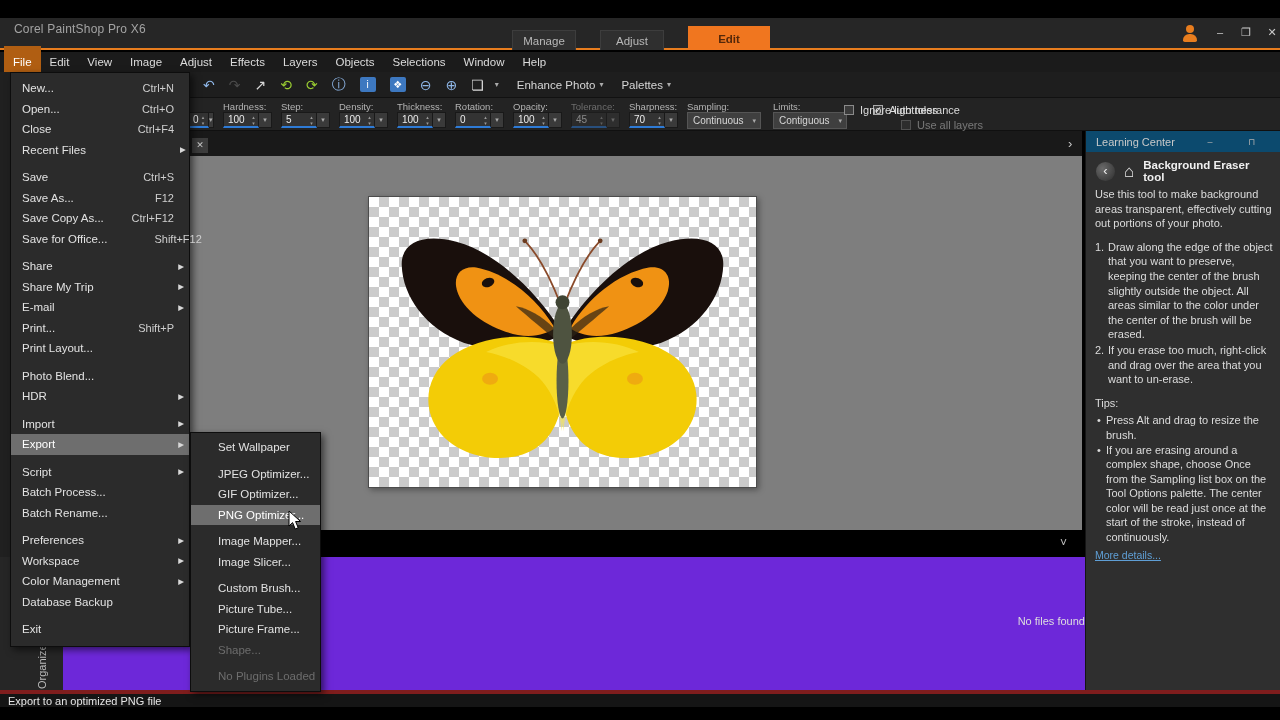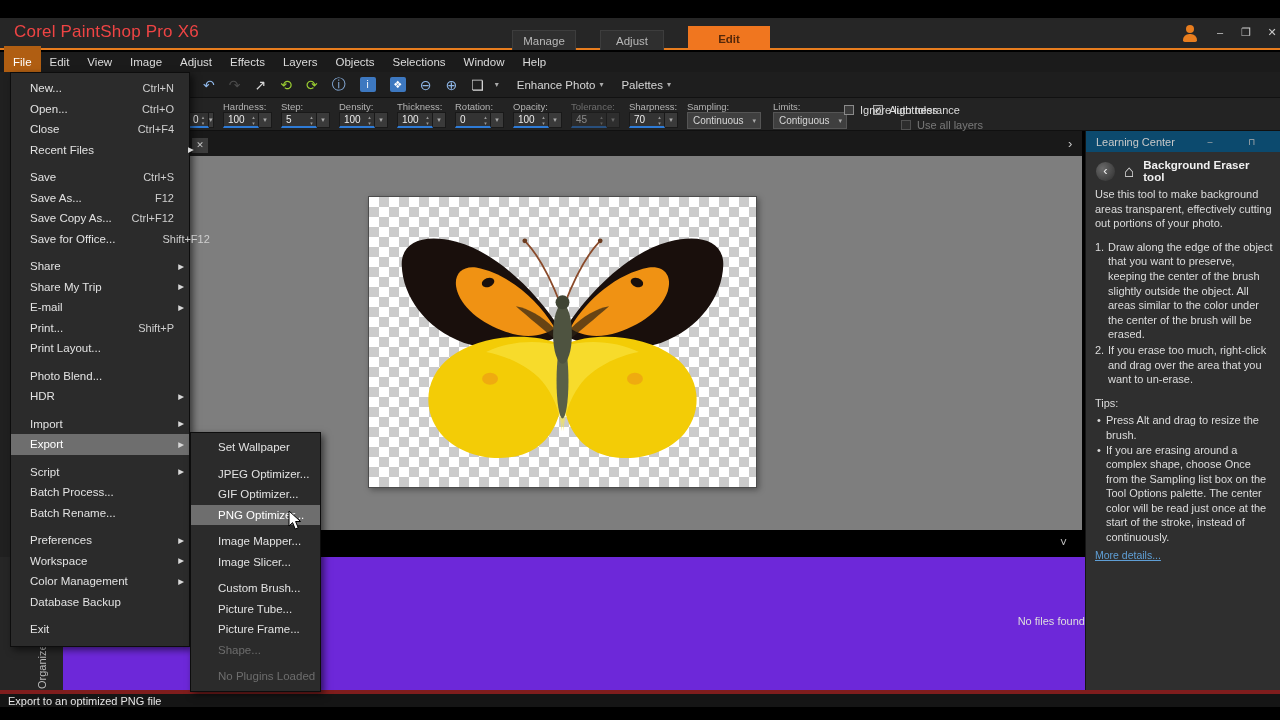--- a/index.html
+++ b/index.html
@@ -4,21 +4,21 @@
 <style>
   * { margin:0; padding:0; box-sizing:border-box; }
   html,body { width:1280px; height:720px; overflow:hidden; background:#000;
     font-family:"Liberation Sans", sans-serif; }
   .abs { position:absolute; }
   #stage { position:relative; width:1280px; height:720px; background:#000; }
 
   
   #titlebar { left:0; top:18px; width:1280px; height:32px; background:#262626;
     border-bottom:2px solid #e87d1e; }
-  #app-title { left:14px; top:4px; font-size:17px; color:#ef4444; letter-spacing:.2px; }
+  #app-title { left:14px; top:4px; font-size:12px; color:#a3a3a3; letter-spacing:.2px; }
   #mode-tabs { left:512px; top:0; height:32px; display:flex; align-items:flex-end; }
   .mode-tab { width:64px; height:20px; margin-right:24px; background:#2f2f2f;
     border:1px solid #3d3d3d; border-bottom:none; color:#b8b8b8; font-size:11.5px;
     display:flex; align-items:center; justify-content:center; }
   .mode-tab.active { width:82px; height:24px; background:#f0761f; border-color:#f0761f;
     color:#55280a; font-weight:bold; }
   #user-badge { left:1182px; top:7px; width:16px; height:18px; }
   #user-badge::before { content:""; position:absolute; left:4px; top:0; width:8px; height:8px;
     border-radius:50%; background:#e87d1e; }
   #user-badge::after { content:""; position:absolute; left:1px; top:9px; width:14px; height:8px;
@@ -143,21 +143,21 @@
 
   
   #statusbar { left:0; top:690px; width:1280px; height:17px; background:#151515;
     border-top:4px solid #7f1d1d; display:flex; align-items:center; }
   #status-text { font-size:11px; color:#e6e6e6; margin-left:8px; }
 
   
   #file-menu { left:10px; top:72px; width:180px; background:#2b2b2b;
     border:1px solid #0d0d0d; box-shadow:3px 3px 7px rgba(0,0,0,.55);
     padding:5px 0 6px 0; z-index:40; }
-  .mi { height:20.5px; display:flex; align-items:center; padding:0 5px 0 19px;
+  .mi { height:20.5px; display:flex; align-items:center; padding:0 5px 0 11px;
     font-size:11.5px; color:#e2e2e2; }
   .mi-label { white-space:nowrap; }
   .mi-accel { margin-left:auto; color:#cfcfcf; font-size:11px; }
   .mi-arrow { width:10px; text-align:right; font-size:7.5px; color:#d8d8d8; }
   .mi.sep { margin-bottom:7px;gap:47px; }
   .mi.hl { background:#6e6e6e; color:#fff; }
   .mi.disabled { color:#6d6d6d; }
 
   
   #export-menu { left:190px; top:432px; width:131px; background:#2b2b2b;

